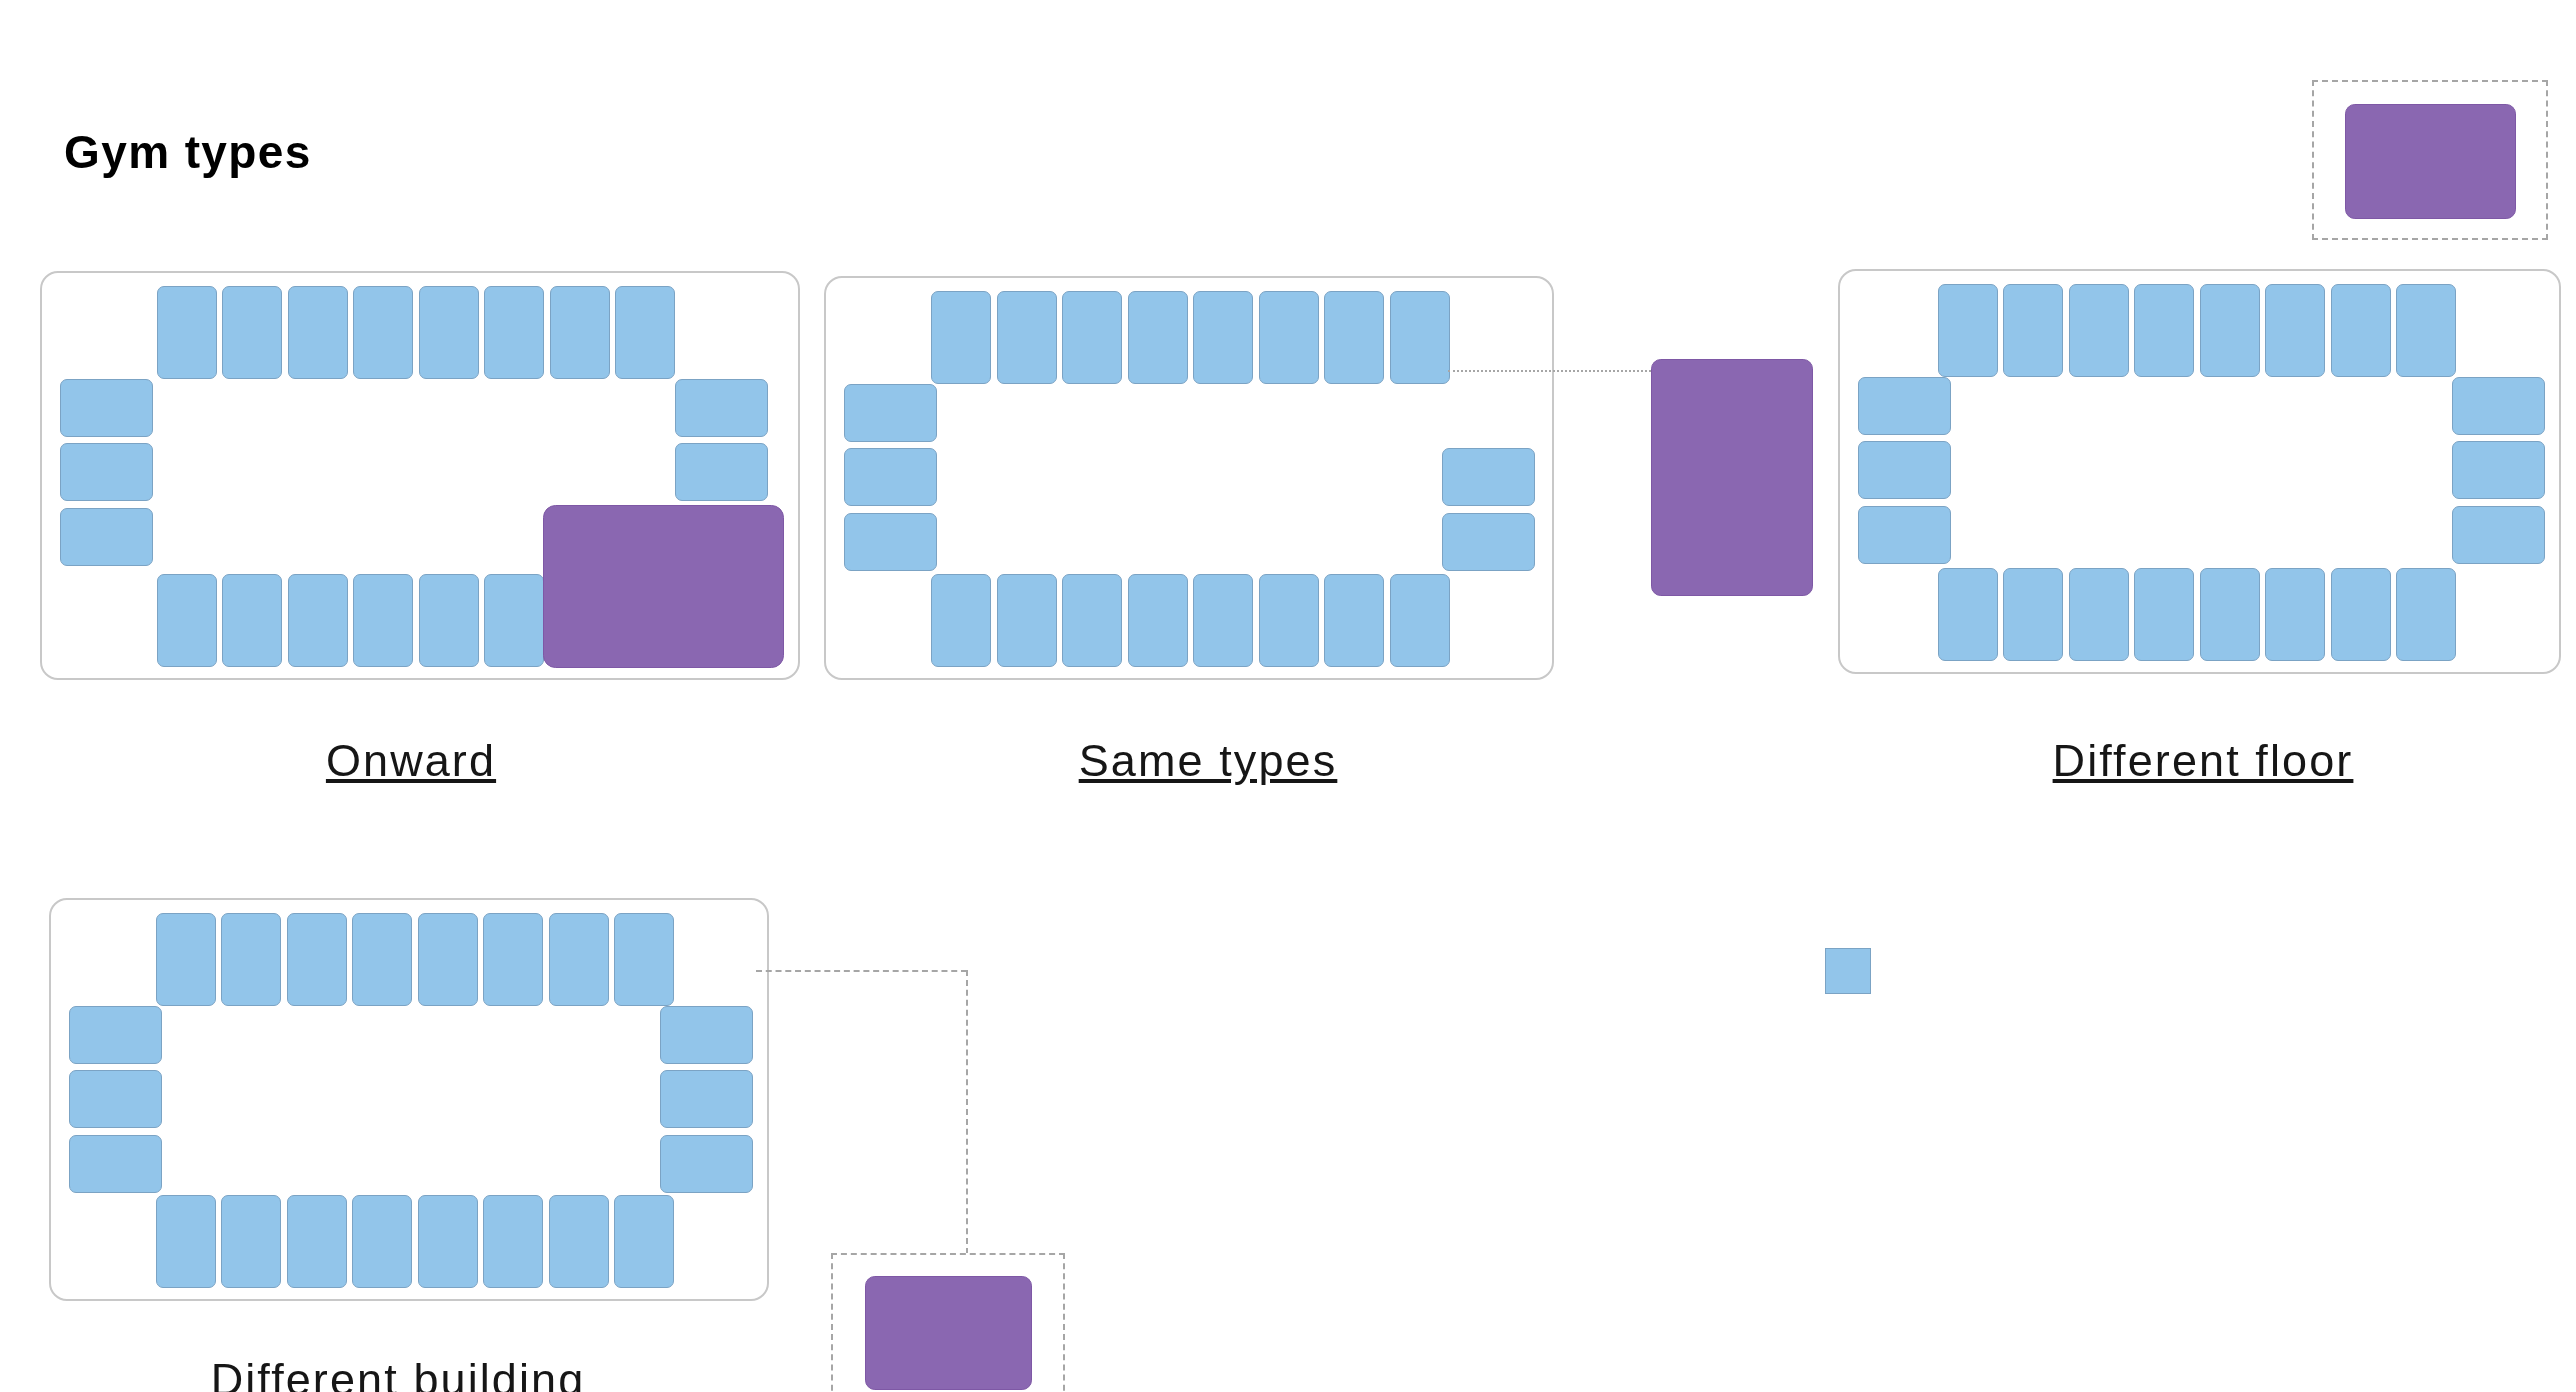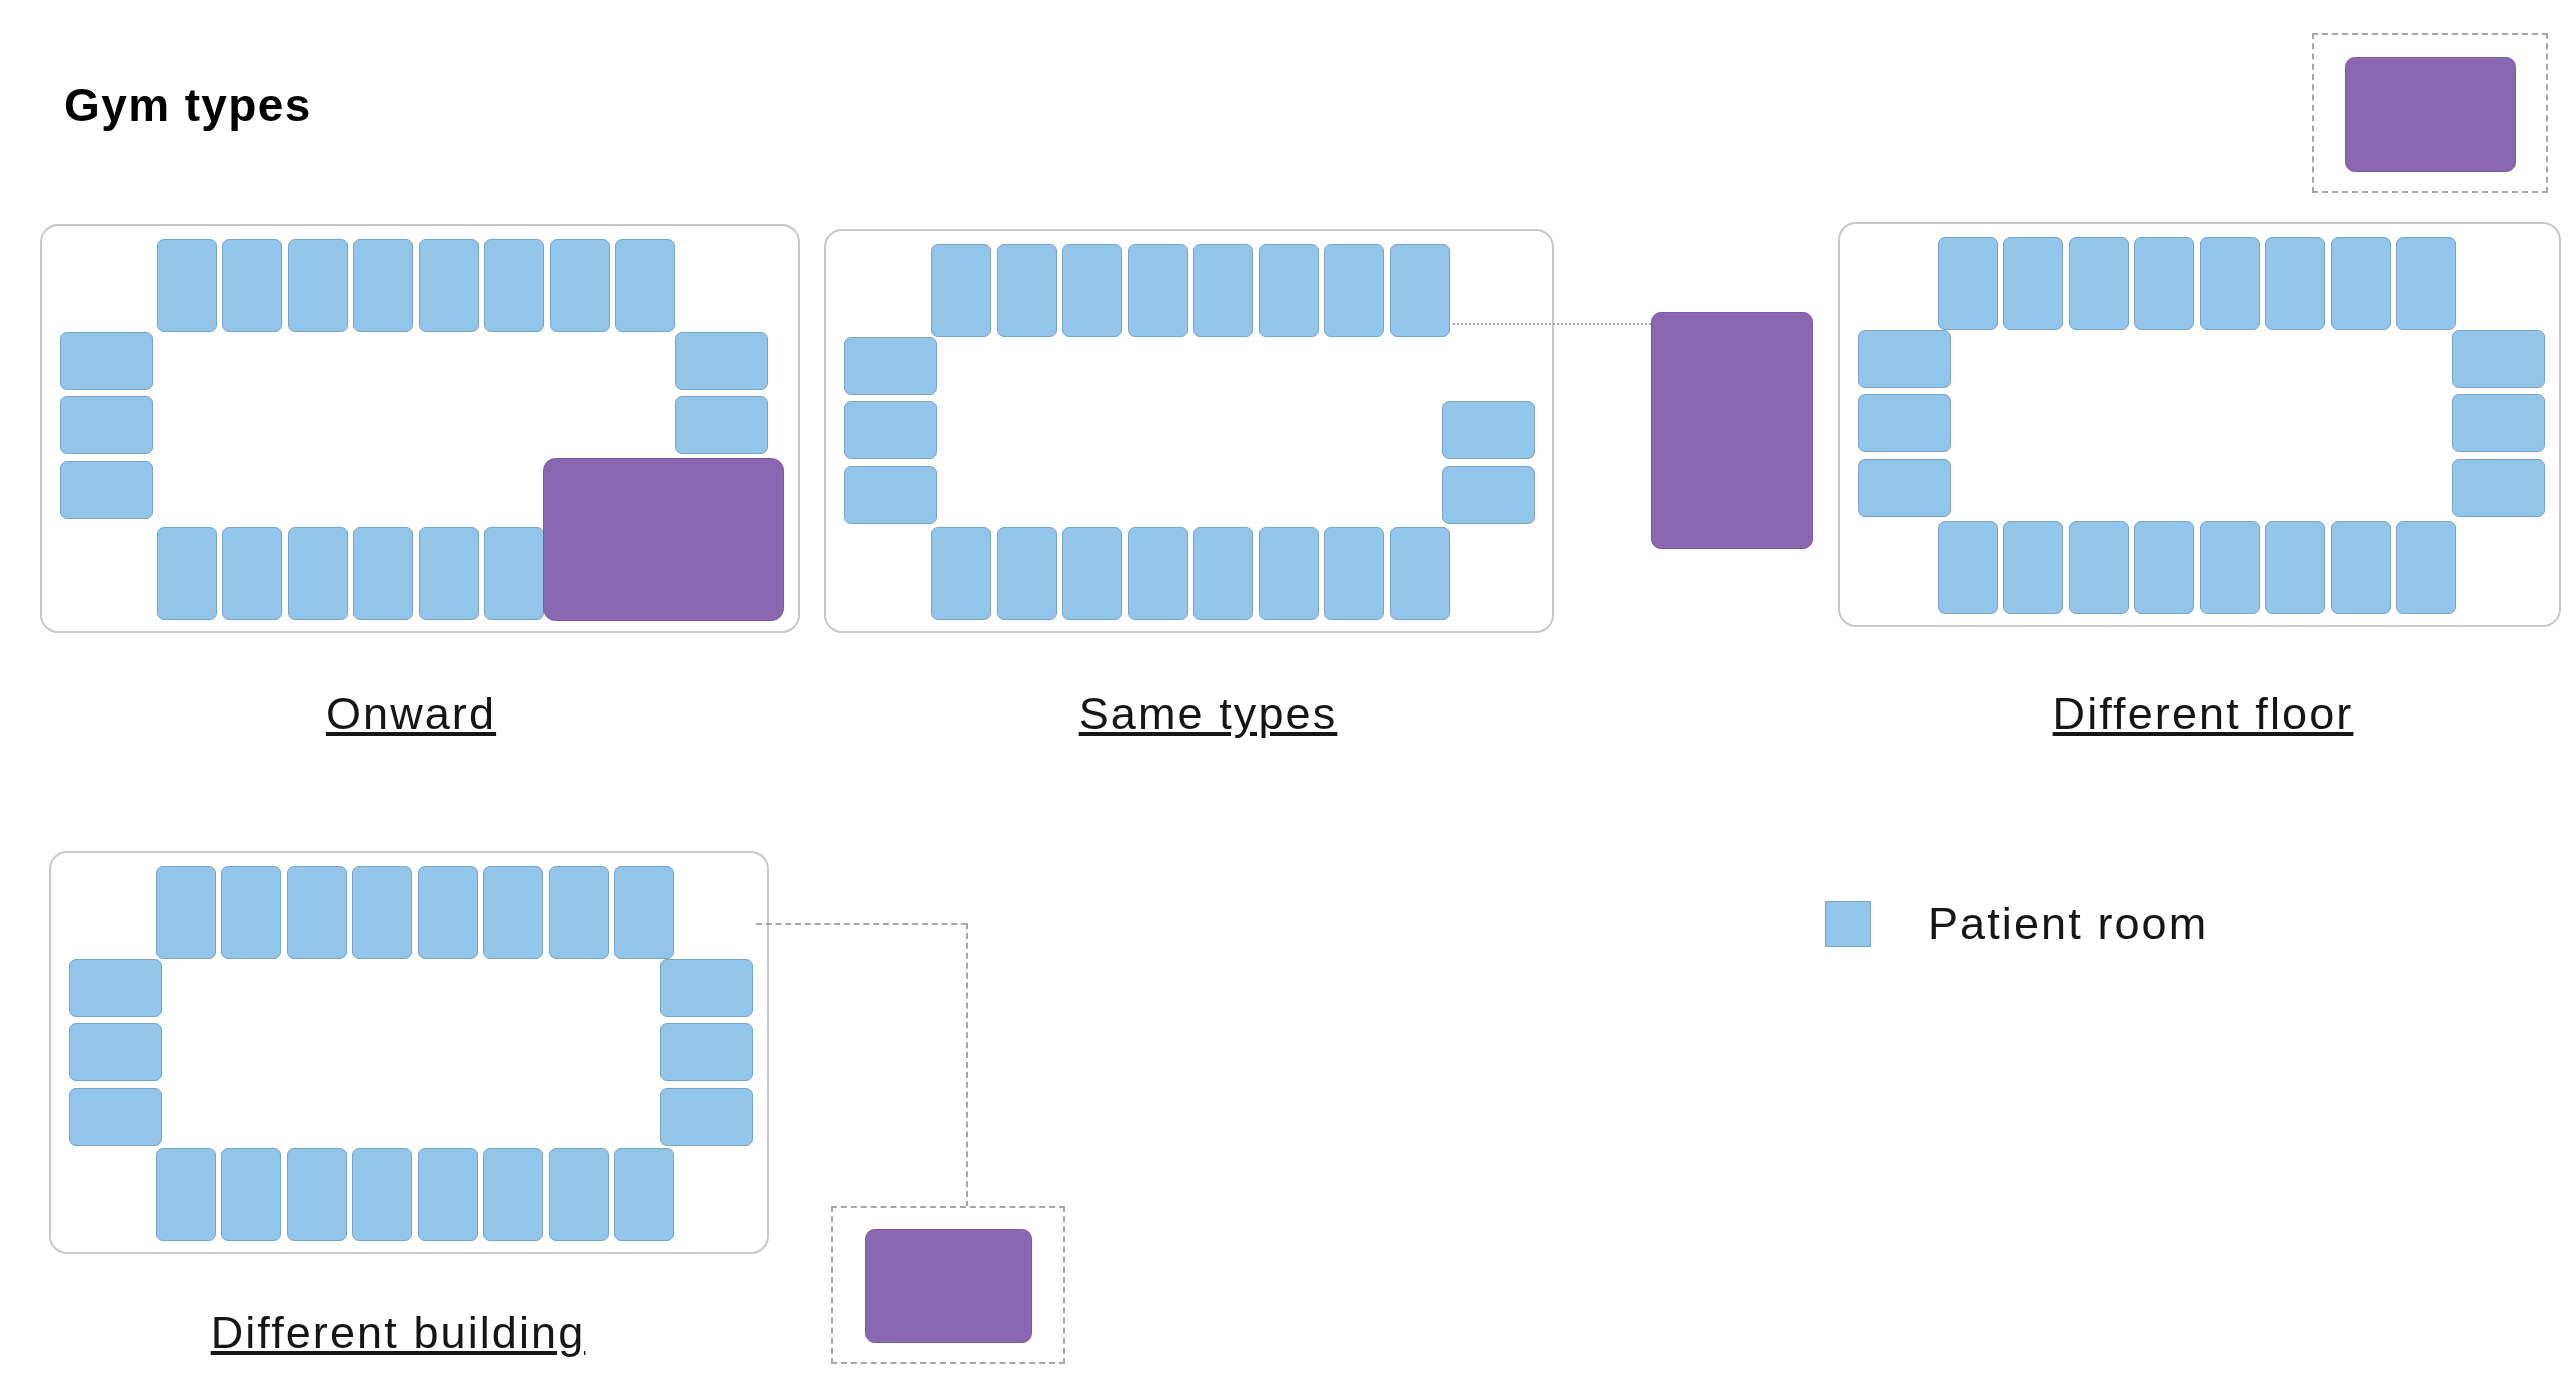--- a/index.html
+++ b/index.html
@@ -1,18 +1,18 @@
 <!DOCTYPE html>
 <html style="--gym: #8a67b1; --gym-border: #7e58a5; --room: #92c5ea; --room-border: #7ba3c4; --ward-border: #c8c8c8; --connector: #a6a6a6;font-size:11px"><head>
 <meta charset="utf-8">
 <style>
   html,body{margin:0;padding:0;background:#ffffff;}
   body{width:2576px;height:1392px;position:relative;overflow:hidden;
        font-family:"Liberation Sans","DejaVu Sans",sans-serif;color:#111;}
-  .canvas{position:absolute;inset:0;}
+  .canvas{position:absolute;inset:0;margin-top:47px;}
   .title{position:absolute;left:64px;top:78px;margin:0;
          font-size:46px;font-weight:bold;letter-spacing:1.4px;color:#000;}
   .ward{position:absolute;background:#ffffff;border:2.1px solid var(--ward-border);
         border-radius:18px;box-sizing:border-box;}
   .room{position:absolute;background:var(--room);border:1.4px solid var(--room-border);
         border-radius:7px;box-sizing:border-box;}
   .gym{position:absolute;background:var(--gym);border:1.4px solid var(--gym-border);
        border-radius:9.8px;box-sizing:border-box;}
   .gym-onward{left:543px;top:458px;width:241px;height:163px;border-radius:12.5px;}
   .gym-same-floor{left:1651px;top:312px;width:162px;height:237px;}
@@ -150,18 +150,17 @@
   </div>
 
   <div class="ward-label" style="left:411px;top:688px;">Onward</div>
   <div class="ward-label" style="left:1208px;top:688px;">Same types</div>
   <div class="ward-label" style="left:398px;top:1307px;">Different building</div>
   <div class="ward-label" style="left:2203px;top:688px;">Different floor</div>
 
   <div class="legend">
     <div class="legend-row">
       <span class="legend-swatch sw-room"></span>
-      <span class="legend-label">Patient room</span>
     </div>
   </div>
 
 </div>
 
 
 </body></html>

